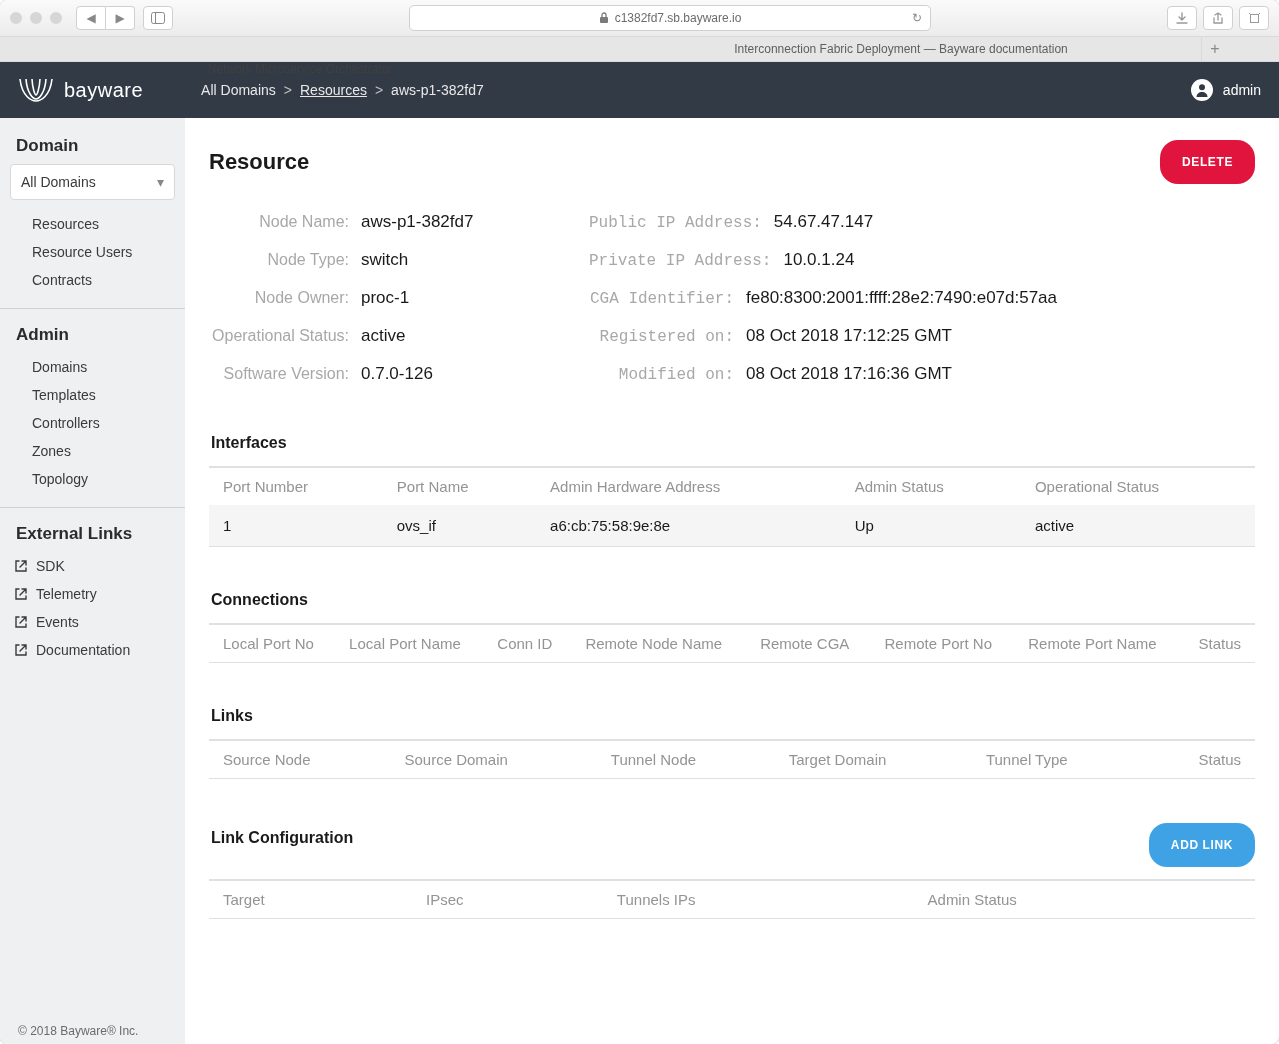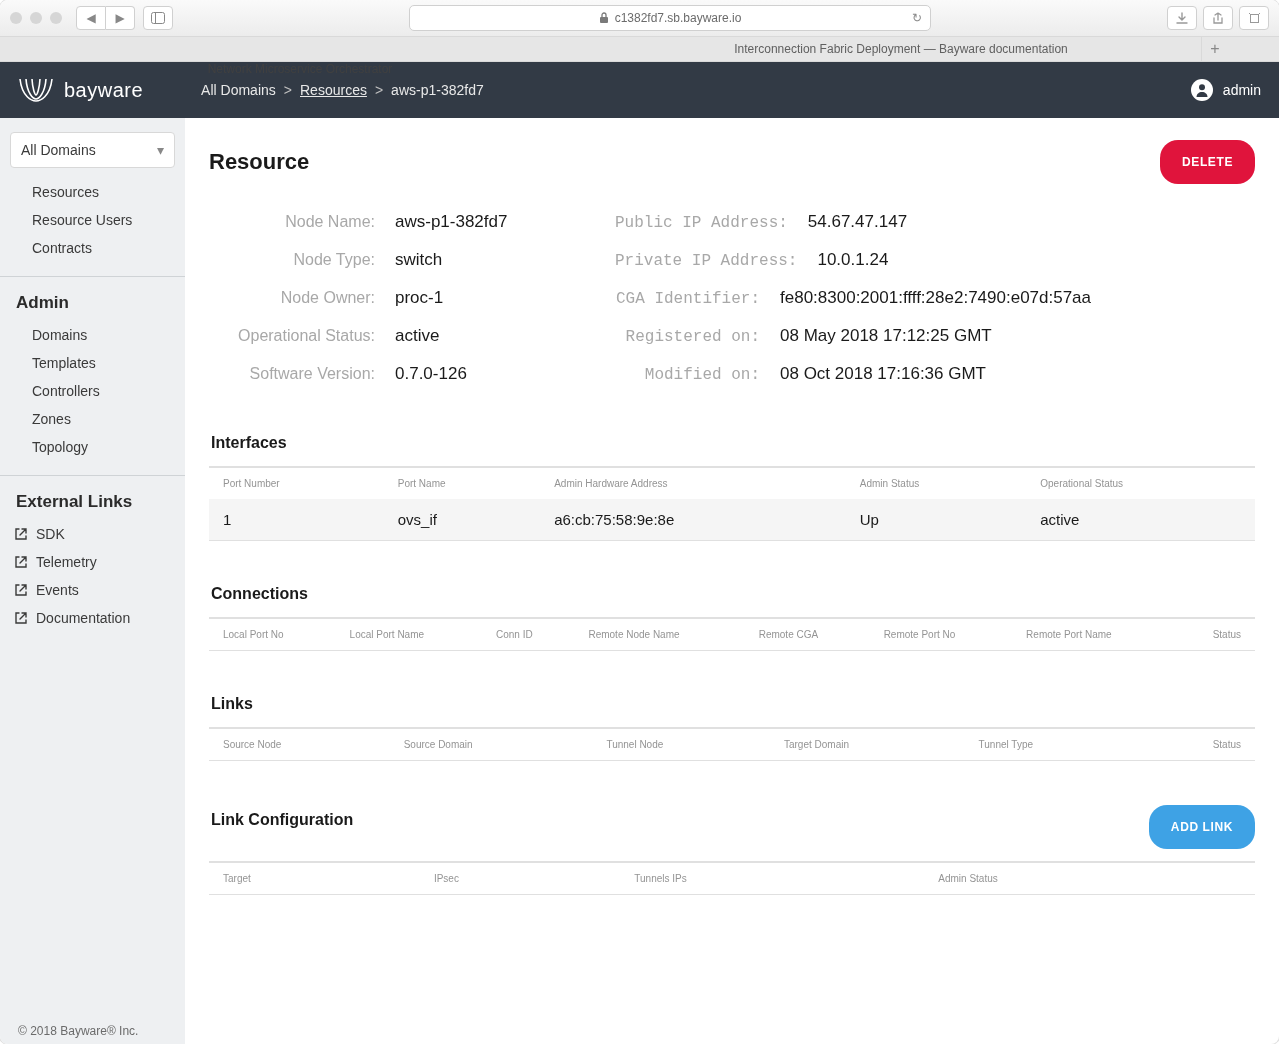--- a/index.html
+++ b/index.html
@@ -62,30 +62,30 @@
   .footer{margin-top:auto;padding:18px;font-size:12px;color:#6b6b6b;}
   
   .main{flex:1;padding:22px 24px 40px 24px;overflow:auto;}
   .page-head{display:flex;align-items:center;justify-content:space-between;margin-bottom:28px;}
   .page-title{font-size:22px;font-weight:600;}
   .btn{border:none;border-radius:18px;padding:15px 22px;font-size:12px;font-weight:600;letter-spacing:.6px;cursor:pointer;color:#fff;}
   .btn-delete{background:var(--accent-red);}
   .btn-add{background:var(--accent-blue);}
   
   .detail-grid{display:grid;grid-template-columns:350px 1fr;column-gap:30px;row-gap:18px;margin-bottom:50px;font-size:16px;}
-  .detail-pair{display:flex;align-items:baseline;gap:20px;margin-left:26px;}
+  .detail-pair{display:flex;align-items:baseline;gap:12px;}
   .detail-pair .lbl{color:var(--label);text-align:right;min-width:140px;font-size:16px;}
   .detail-pair.col2 .lbl{min-width:145px;font-family:Liberation Mono, monospace;}
   .detail-pair .val{color:#1a1a1a;font-size:17px;}
   
   .section{margin-bottom:44px;}
   .section h3{font-size:16px;font-weight:600;margin:0 0 14px 2px;}
   .section-head{display:flex;align-items:center;justify-content:space-between;margin-bottom:12px;}
   .tbl{width:100%;border-collapse:collapse;font-size:13px;}
-  .tbl thead th{text-align:left;font-weight:400;color:var(--table-head);font-size:10px;padding:10px 14px;border-top:1px solid var(--divider);border-bottom:0;}
+  .tbl thead th{text-align:left;font-weight:400;color:var(--table-head);font-size:15px;padding:10px 14px;border-top:1px solid var(--divider);border-bottom:0;}
   .tbl tbody td{padding:12px 14px;font-size:15px;color:#1a1a1a;}
   .tbl tbody tr{background:var(--table-row-bg);}
   .tbl.empty thead th{border-top:1px solid var(--divider);}
   .tbl-wrap{border-top:1px solid var(--divider);}
   .tbl-wrap.after{border-bottom:1px solid var(--divider);}
 </style>
 </head>
 <body>
 
 <div class="window">
@@ -169,20 +169,23 @@
             <path d="M2.5 15c0-3 2.5-5 5.5-5s5.5 2 5.5 5z"></path>
           </svg>
       </span>
       <span>admin</span>
     </div>
   </div>
 
   <div class="body">
 
     <aside class="sidebar">
+      <div class="side-sec">
+          <div class="side-title">Domain</div>
+        </div>
       <div class="domain-select">
         <span>All Domains</span>
         <span style="color:#888;">▾</span>
       </div>
       <ul class="side-list">
         <li>Resources</li>
         <li>Resource Users</li>
         <li>Contracts</li>
       </ul>
       <hr class="side-hr">
@@ -262,21 +265,21 @@
             <span class="lbl">CGA Identifier:</span>
             <span class="val">fe80:8300:2001:ffff:28e2:7490:e07d:57aa</span>
           </div>
 
         <div class="detail-pair">
             <span class="lbl">Operational Status:</span>
             <span class="val">active</span>
           </div>
         <div class="detail-pair col2">
             <span class="lbl">Registered on:</span>
-            <span class="val">08 May 2018 17:12:25 GMT</span>
+            <span class="val">08 Oct 2018 17:12:25 GMT</span>
           </div>
 
         <div class="detail-pair">
             <span class="lbl">Software Version:</span>
             <span class="val">0.7.0-126</span>
           </div>
         <div class="detail-pair col2">
             <span class="lbl">Modified on:</span>
             <span class="val">08 Oct 2018 17:16:36 GMT</span>
           </div>

